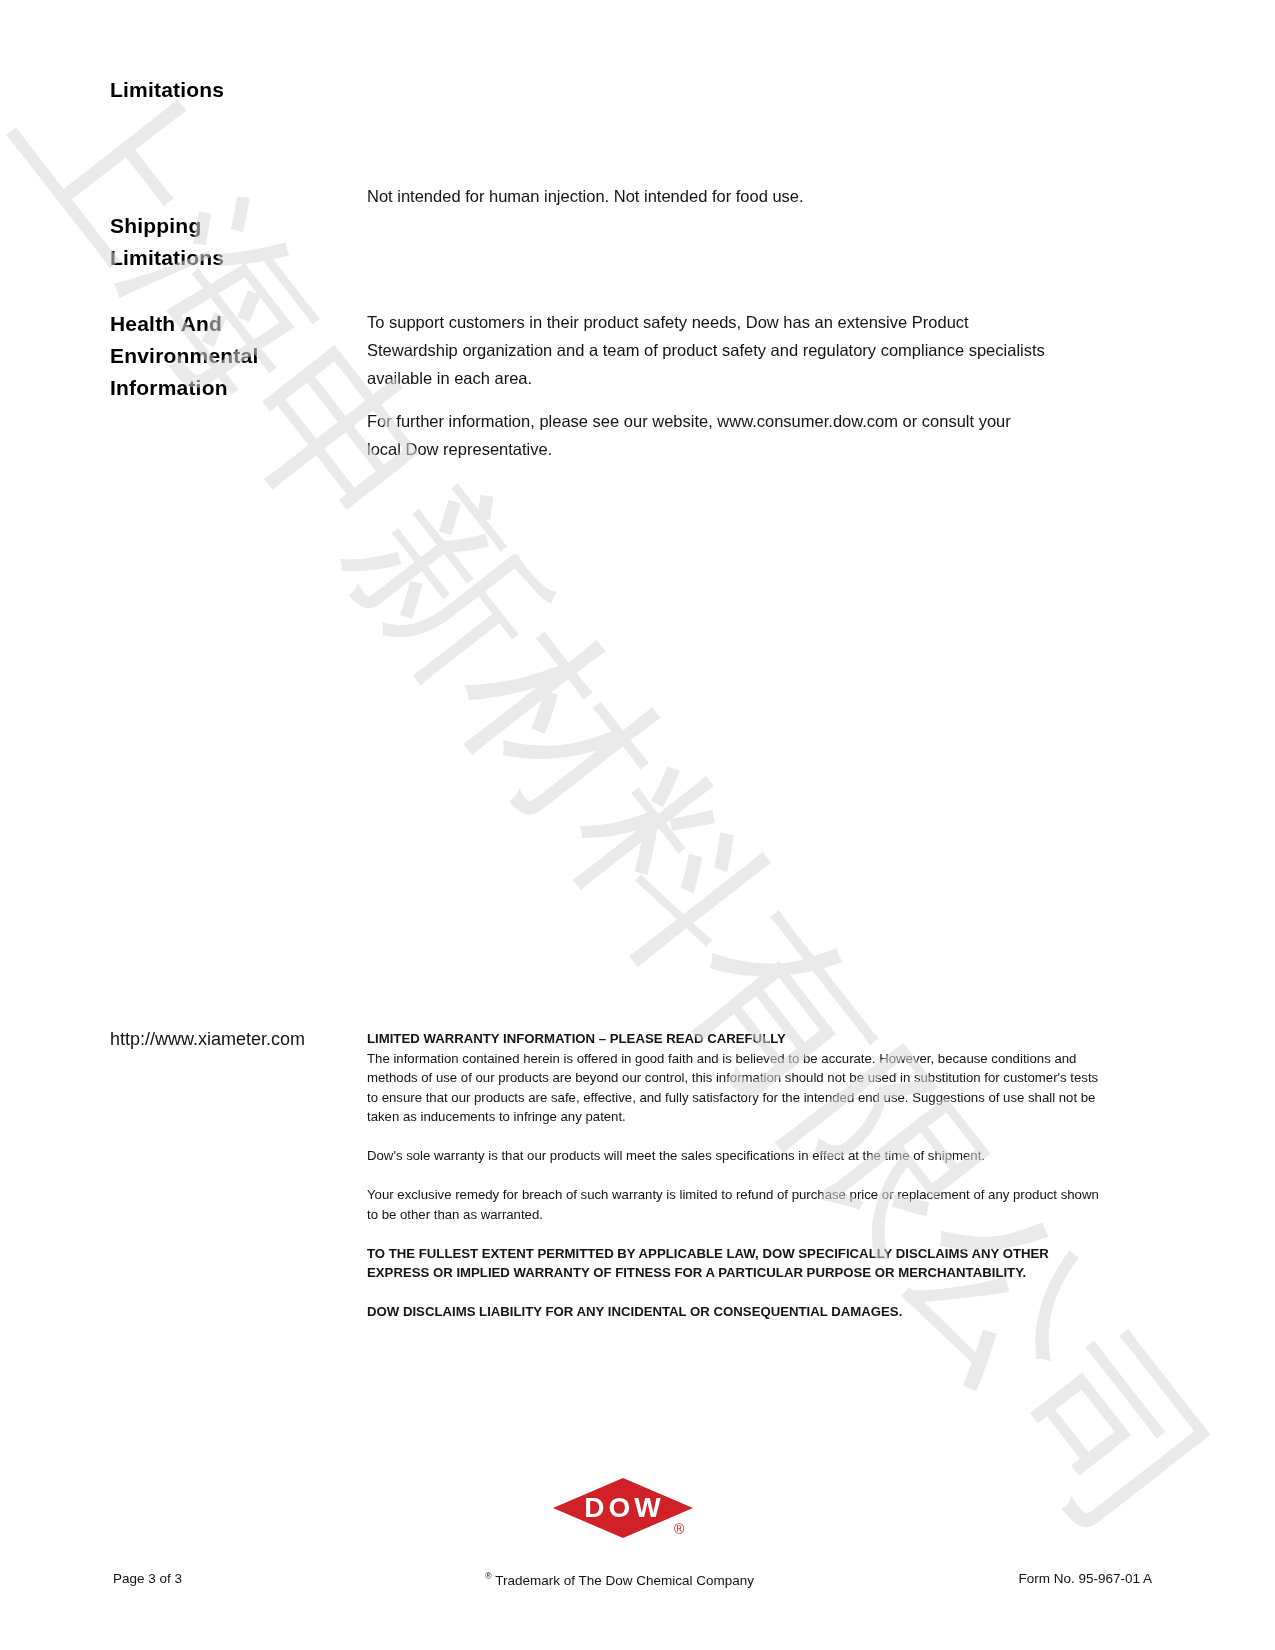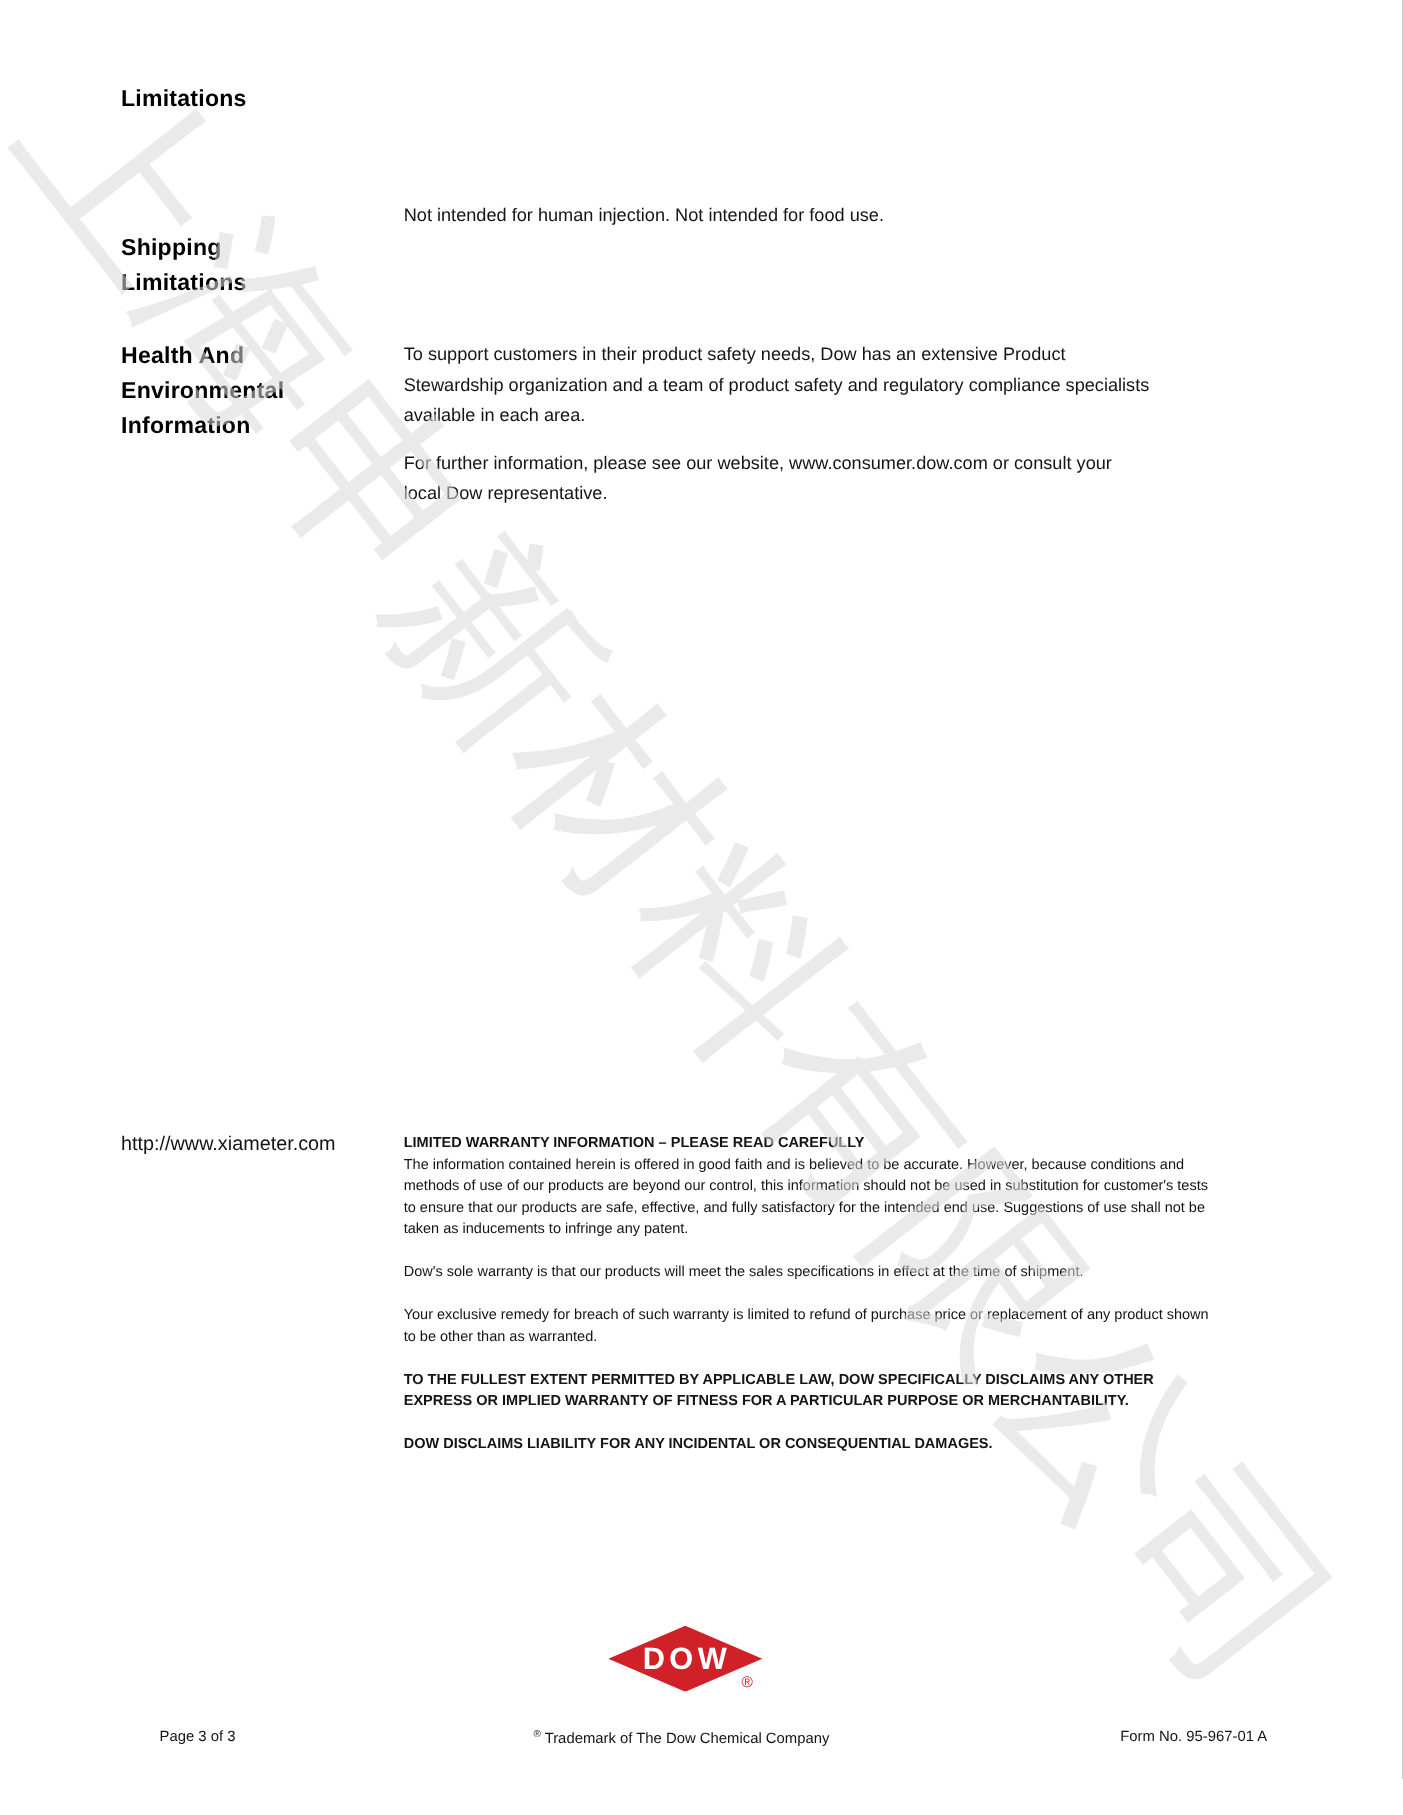--- a/index.html
+++ b/index.html
@@ -35,21 +35,21 @@
   
   .dow-logo{position:absolute;left:553px;top:1478px;width:140px;height:60px;z-index:2;}
   .diamond{position:absolute;inset:0;background:var(--dow-red,#cf2127);
     -webkit-clip-path:polygon(50% 0,100% 50%,50% 100%,0 50%);
     clip-path:polygon(50% 0,100% 50%,50% 100%,0 50%);}
   .dow-word{position:absolute;inset:0;display:flex;align-items:center;justify-content:center;
     color:#fff;font-weight:700;font-size:28px;letter-spacing:4px;padding-left:3px;}
   .logo-reg{position:absolute;left:121px;top:44px;color:var(--dow-red,#cf2127);font-size:14px;line-height:1;}
   
   .footer-item{position:absolute;top:1571px;font-size:13.5px;color:#141414;}
-  .f-left{left:113px;margin-left:32px;}
+  .f-left{left:113px;}
   .f-center{left:0;right:0;text-align:center;transform:translateX(-18px);}
   .f-right{right:123px;}
   .f-center sup{font-size:9px;vertical-align:super;}
 </style>
 </head>
 <body>
 
 <div class="page">
 
   <div class="heading" style="top:74px;">Limitations</div>

